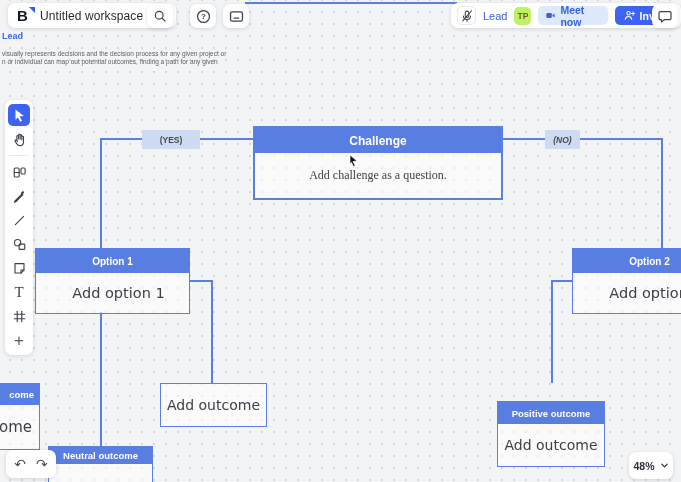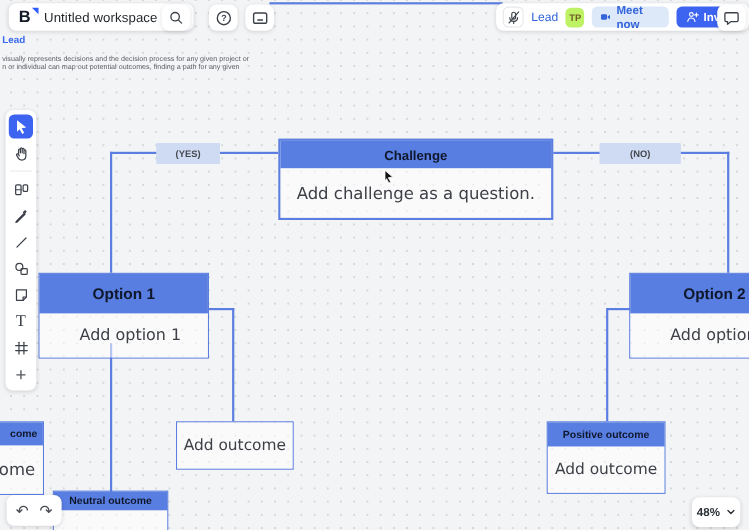--- a/index.html
+++ b/index.html
@@ -56,49 +56,49 @@
   .zoom-panel { left:629px; top:452px; width:44px; height:27px; justify-content:center; gap:5px; cursor:pointer; }
   .zoom-txt { font-size:10.5px; color:#2b2f36; font-weight:bold; }
 
   
   .tpl-title { position:absolute; left:2px; top:31px; font-size:9px; font-weight:bold; color:#3b6af2; z-index:5; }
   .tpl-desc { position:absolute; left:2px; top:50px; font-size:6.5px; line-height:7.5px; color:#5c6066; z-index:5; }
 
   
   .line { position:absolute; background:#5b7ee0; z-index:1; }
   .node { position:absolute; z-index:2; border:1.5px solid #5b7ee0; }
-  .node-hd { background:#587ee2; color:#0f172a; font-weight:bold; text-align:center;
+  .node-hd { background:#587ee2; color:#ffffff; font-weight:bold; text-align:center;
              display:flex; align-items:center; justify-content:center; }
   .node-bd { background:rgba(255,255,255,.55); color:#3d4046; text-align:center;
              display:flex; align-items:center; justify-content:center; font-family:"DejaVu Sans", sans-serif; }
   .edge-label { position:absolute; background:#cfdbf3; color:#45494f; font-size:8.5px; font-weight:bold;
                 display:flex; align-items:center; justify-content:center; z-index:3; border-radius:1px; }
 
   .challenge { left:253px; top:126px; width:250px; border-width:2px; }
   .challenge .node-hd { height:25px; font-size:12px; }
-  .challenge .node-bd { height:45px; font-size:15px; }
-
-  .optnode .node-hd { height:36px; font-size:14px; }
+  .challenge .node-bd { height:45px; font-size:12px;font-family:Liberation Serif, serif; }
+
+  .optnode .node-hd { height:24px; font-size:10px; }
   .optnode .node-bd { height:40px; font-size:14.5px;padding-left:12px; }
   .option1 { left:35px;  top:248px; width:155px; }
   .option2 { left:572px; top:248px; width:155px; }
 
   .outnode .node-hd { height:22px; font-size:9.5px; }
   .outnode .node-bd { height:42px; font-size:14px; }
   .neg { left:160px; top:383px; width:107px; }
-  .pos { left:497px; top:383px; width:108px; }
+  .pos { left:497px; top:401px; width:108px; }
   .neu { left:48px;  top:446px; width:105px; }
   .neu .node-hd { height:17px; }
   .neu .node-bd { height:45px; }
   .cut { left:-75px; top:383px; width:115px; }
   .cut .node-hd { height:21px; justify-content:flex-end; padding-right:5px; }
   .cut .node-bd { height:44px; justify-content:flex-end; padding-right:7px; font-size:15px; }
 
   .yes { left:142px; top:130px; width:58px; height:19px; }
-  .no  { left:545px; top:130px; width:74px; height:19px; }
+  .no  { left:545px; top:130px; width:35px; height:19px;font-style:italic; }
 
   .cursor { position:absolute; left:348px; top:154px; z-index:50; }
 </style>
 </head>
 <body>
 
 <div id="stage">
   <div class="canvas"></div>
 
   <div class="tpl-title">Lead</div>

